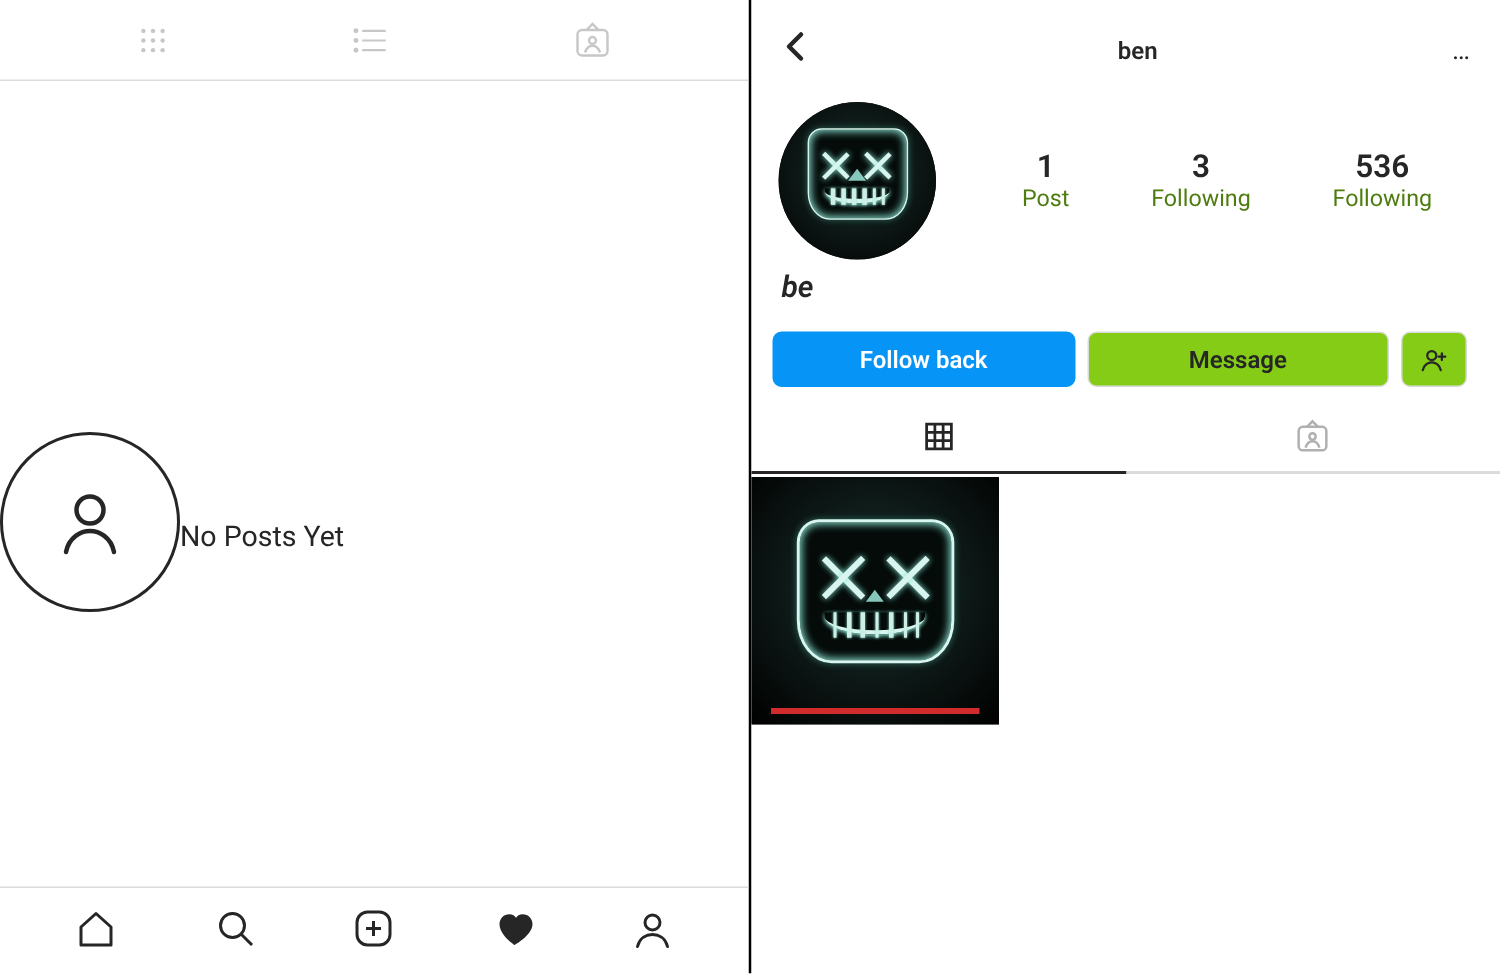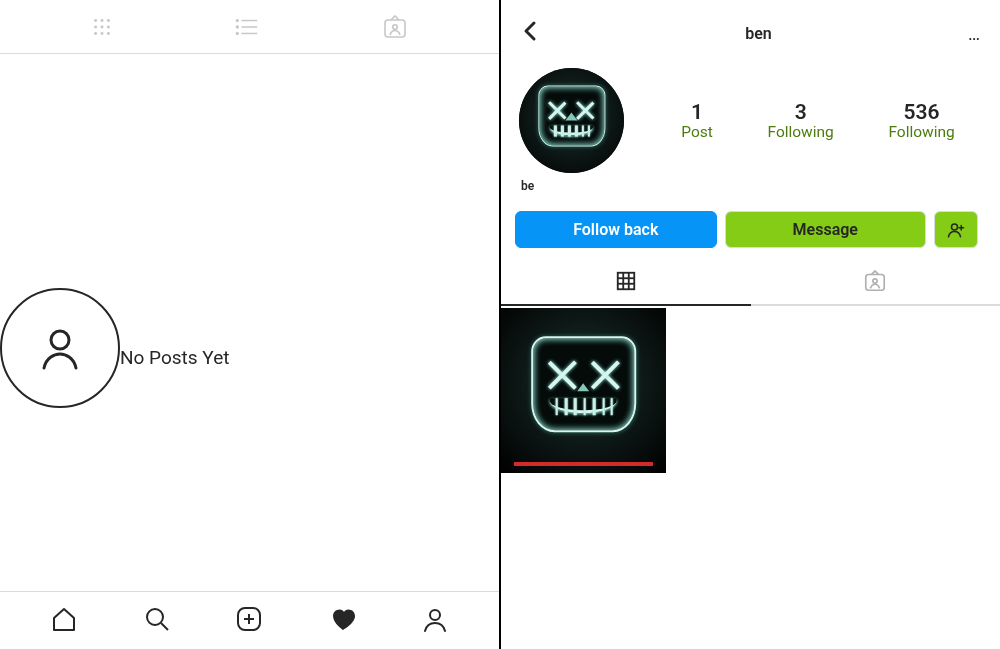--- a/index.html
+++ b/index.html
@@ -121,23 +121,24 @@
       font-weight: 600;
       color: #262626;
     }
     .rp-stat-label {
       font-size: 15.5px;
       color: #4d7c0f;
       margin-top: -1px;
     }
     .rp-displayname {
       padding: 0 20px 10px 20px;
-      font-size: 12px;
+      font-size: 20px;
       font-weight: 600;
       color: #262626;
+      font-style: italic;
     }
     .rp-actions {
       display: flex;
       gap: 8px;
       padding: 8px 22px 10px 14px;
     }
     .btn {
       border-radius: 6px;
       padding: 8px 0;
       font-size: 16px;

